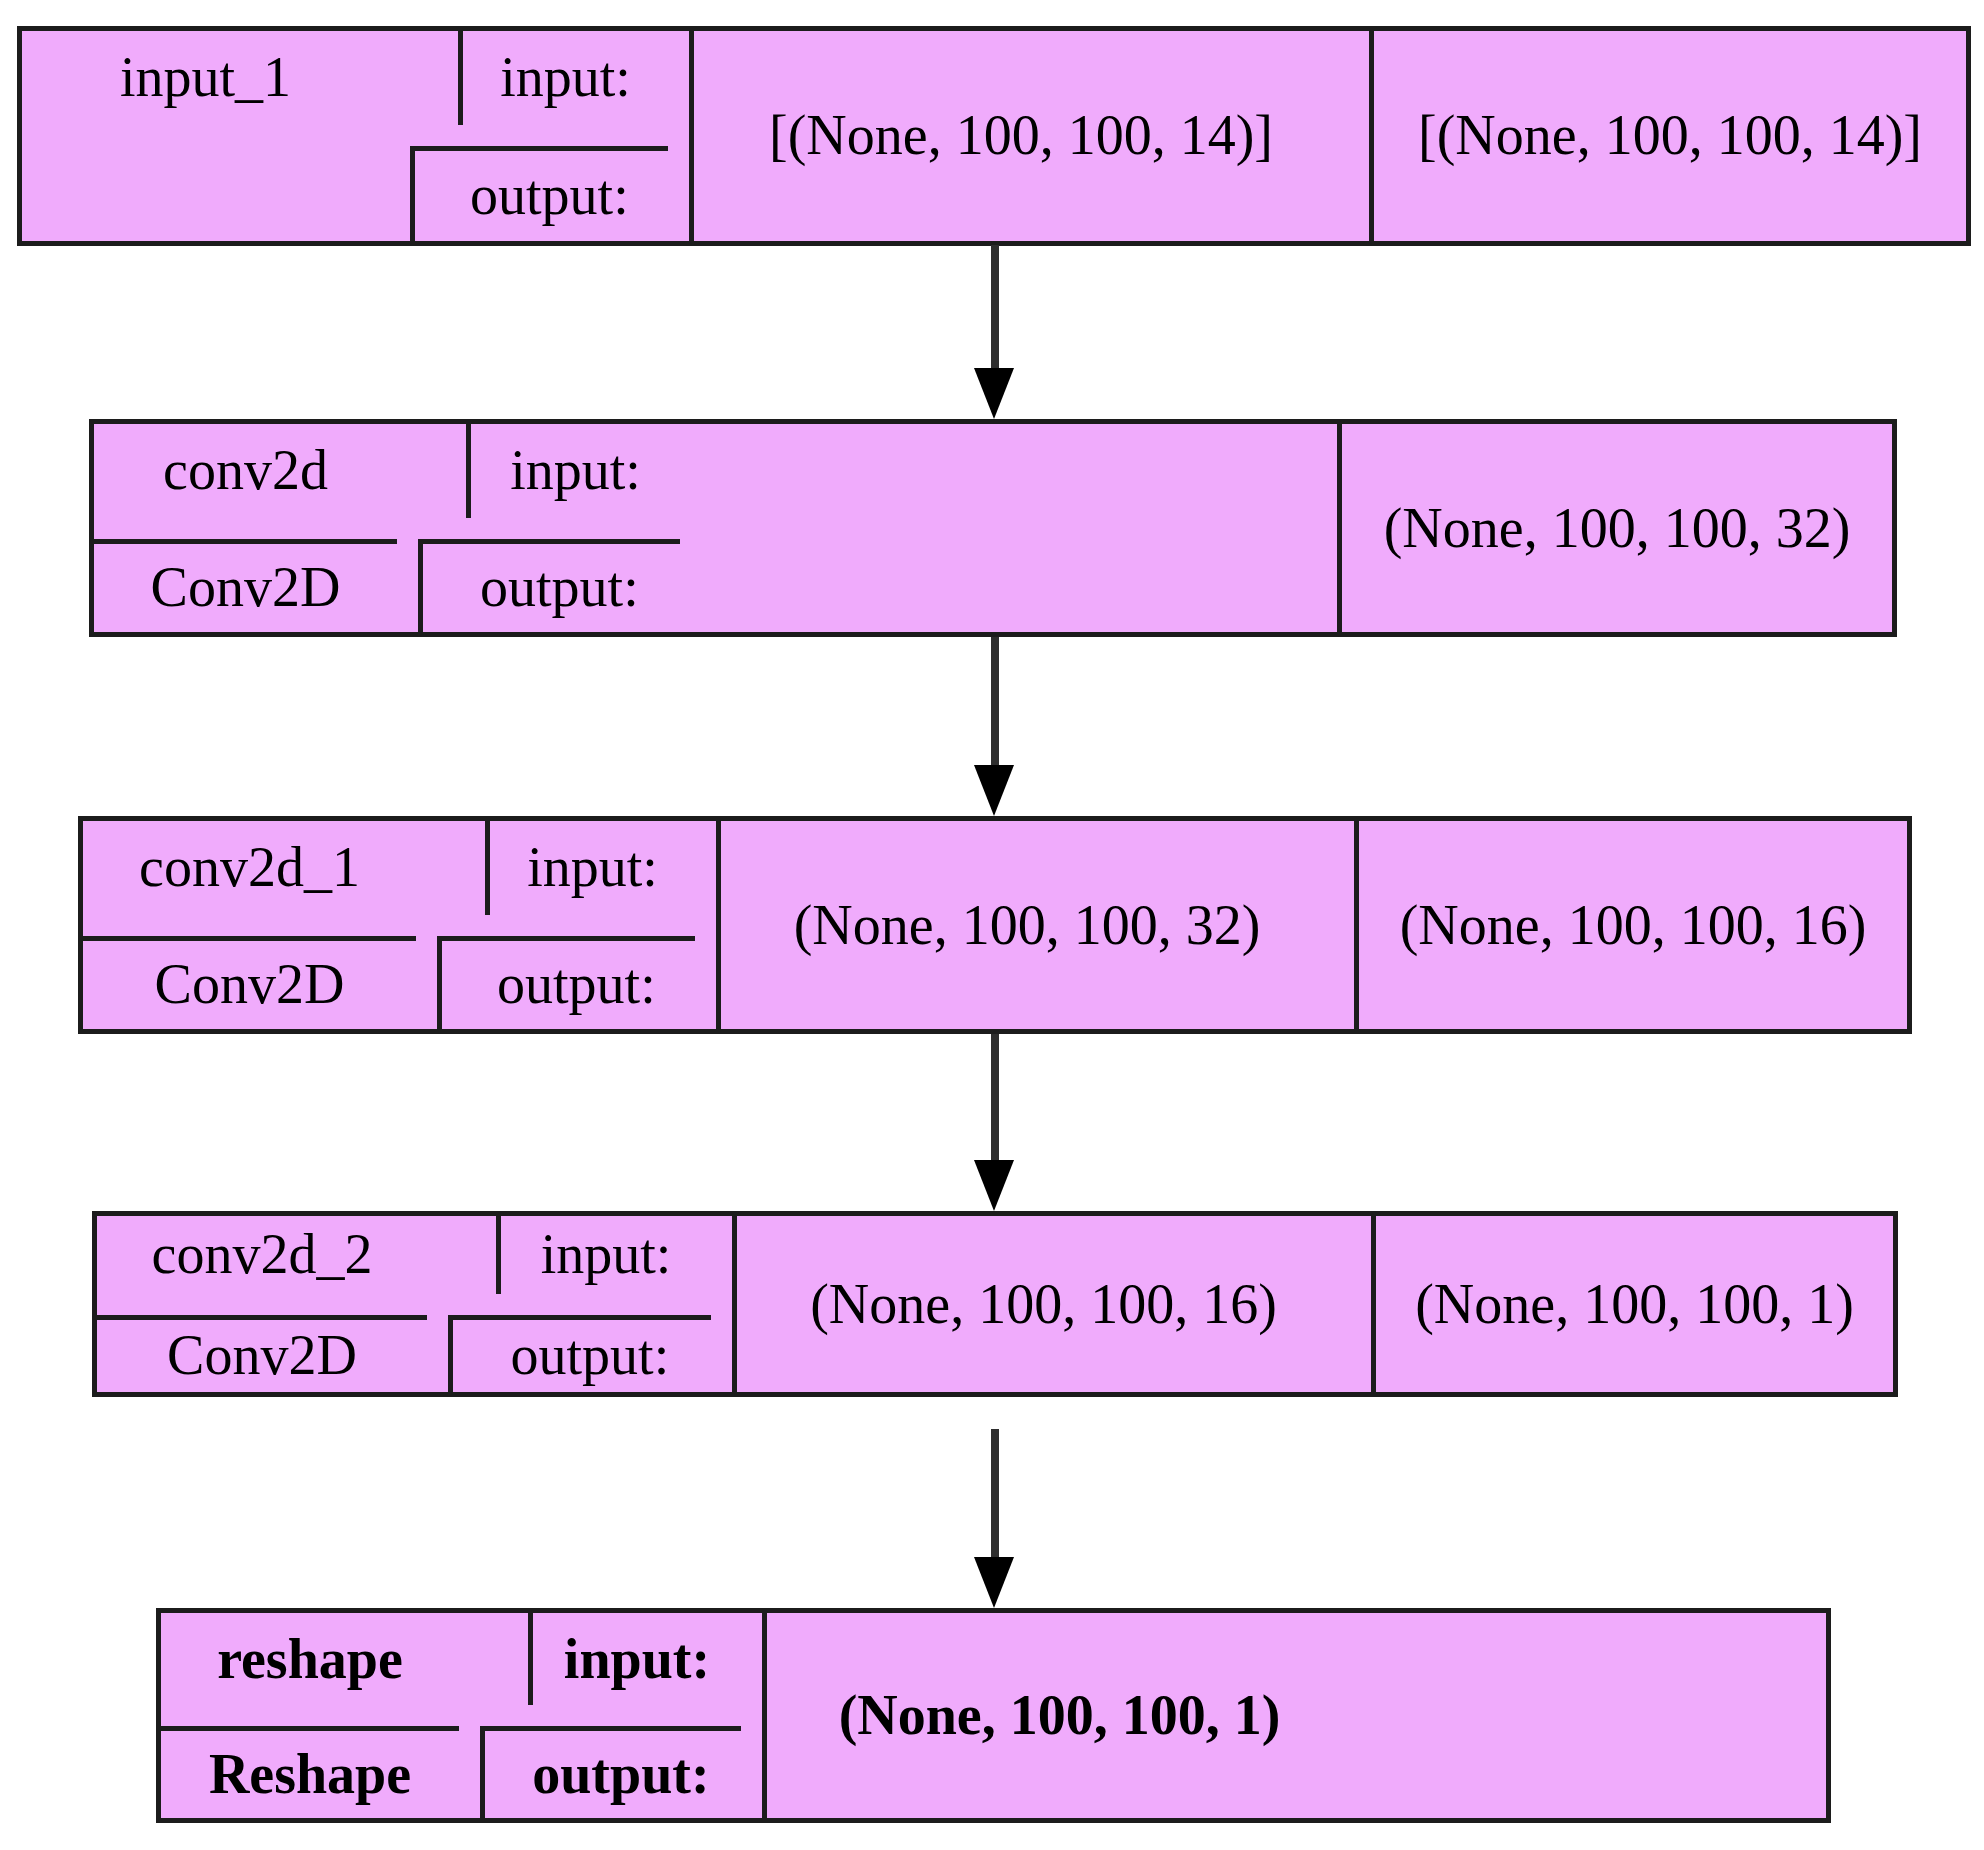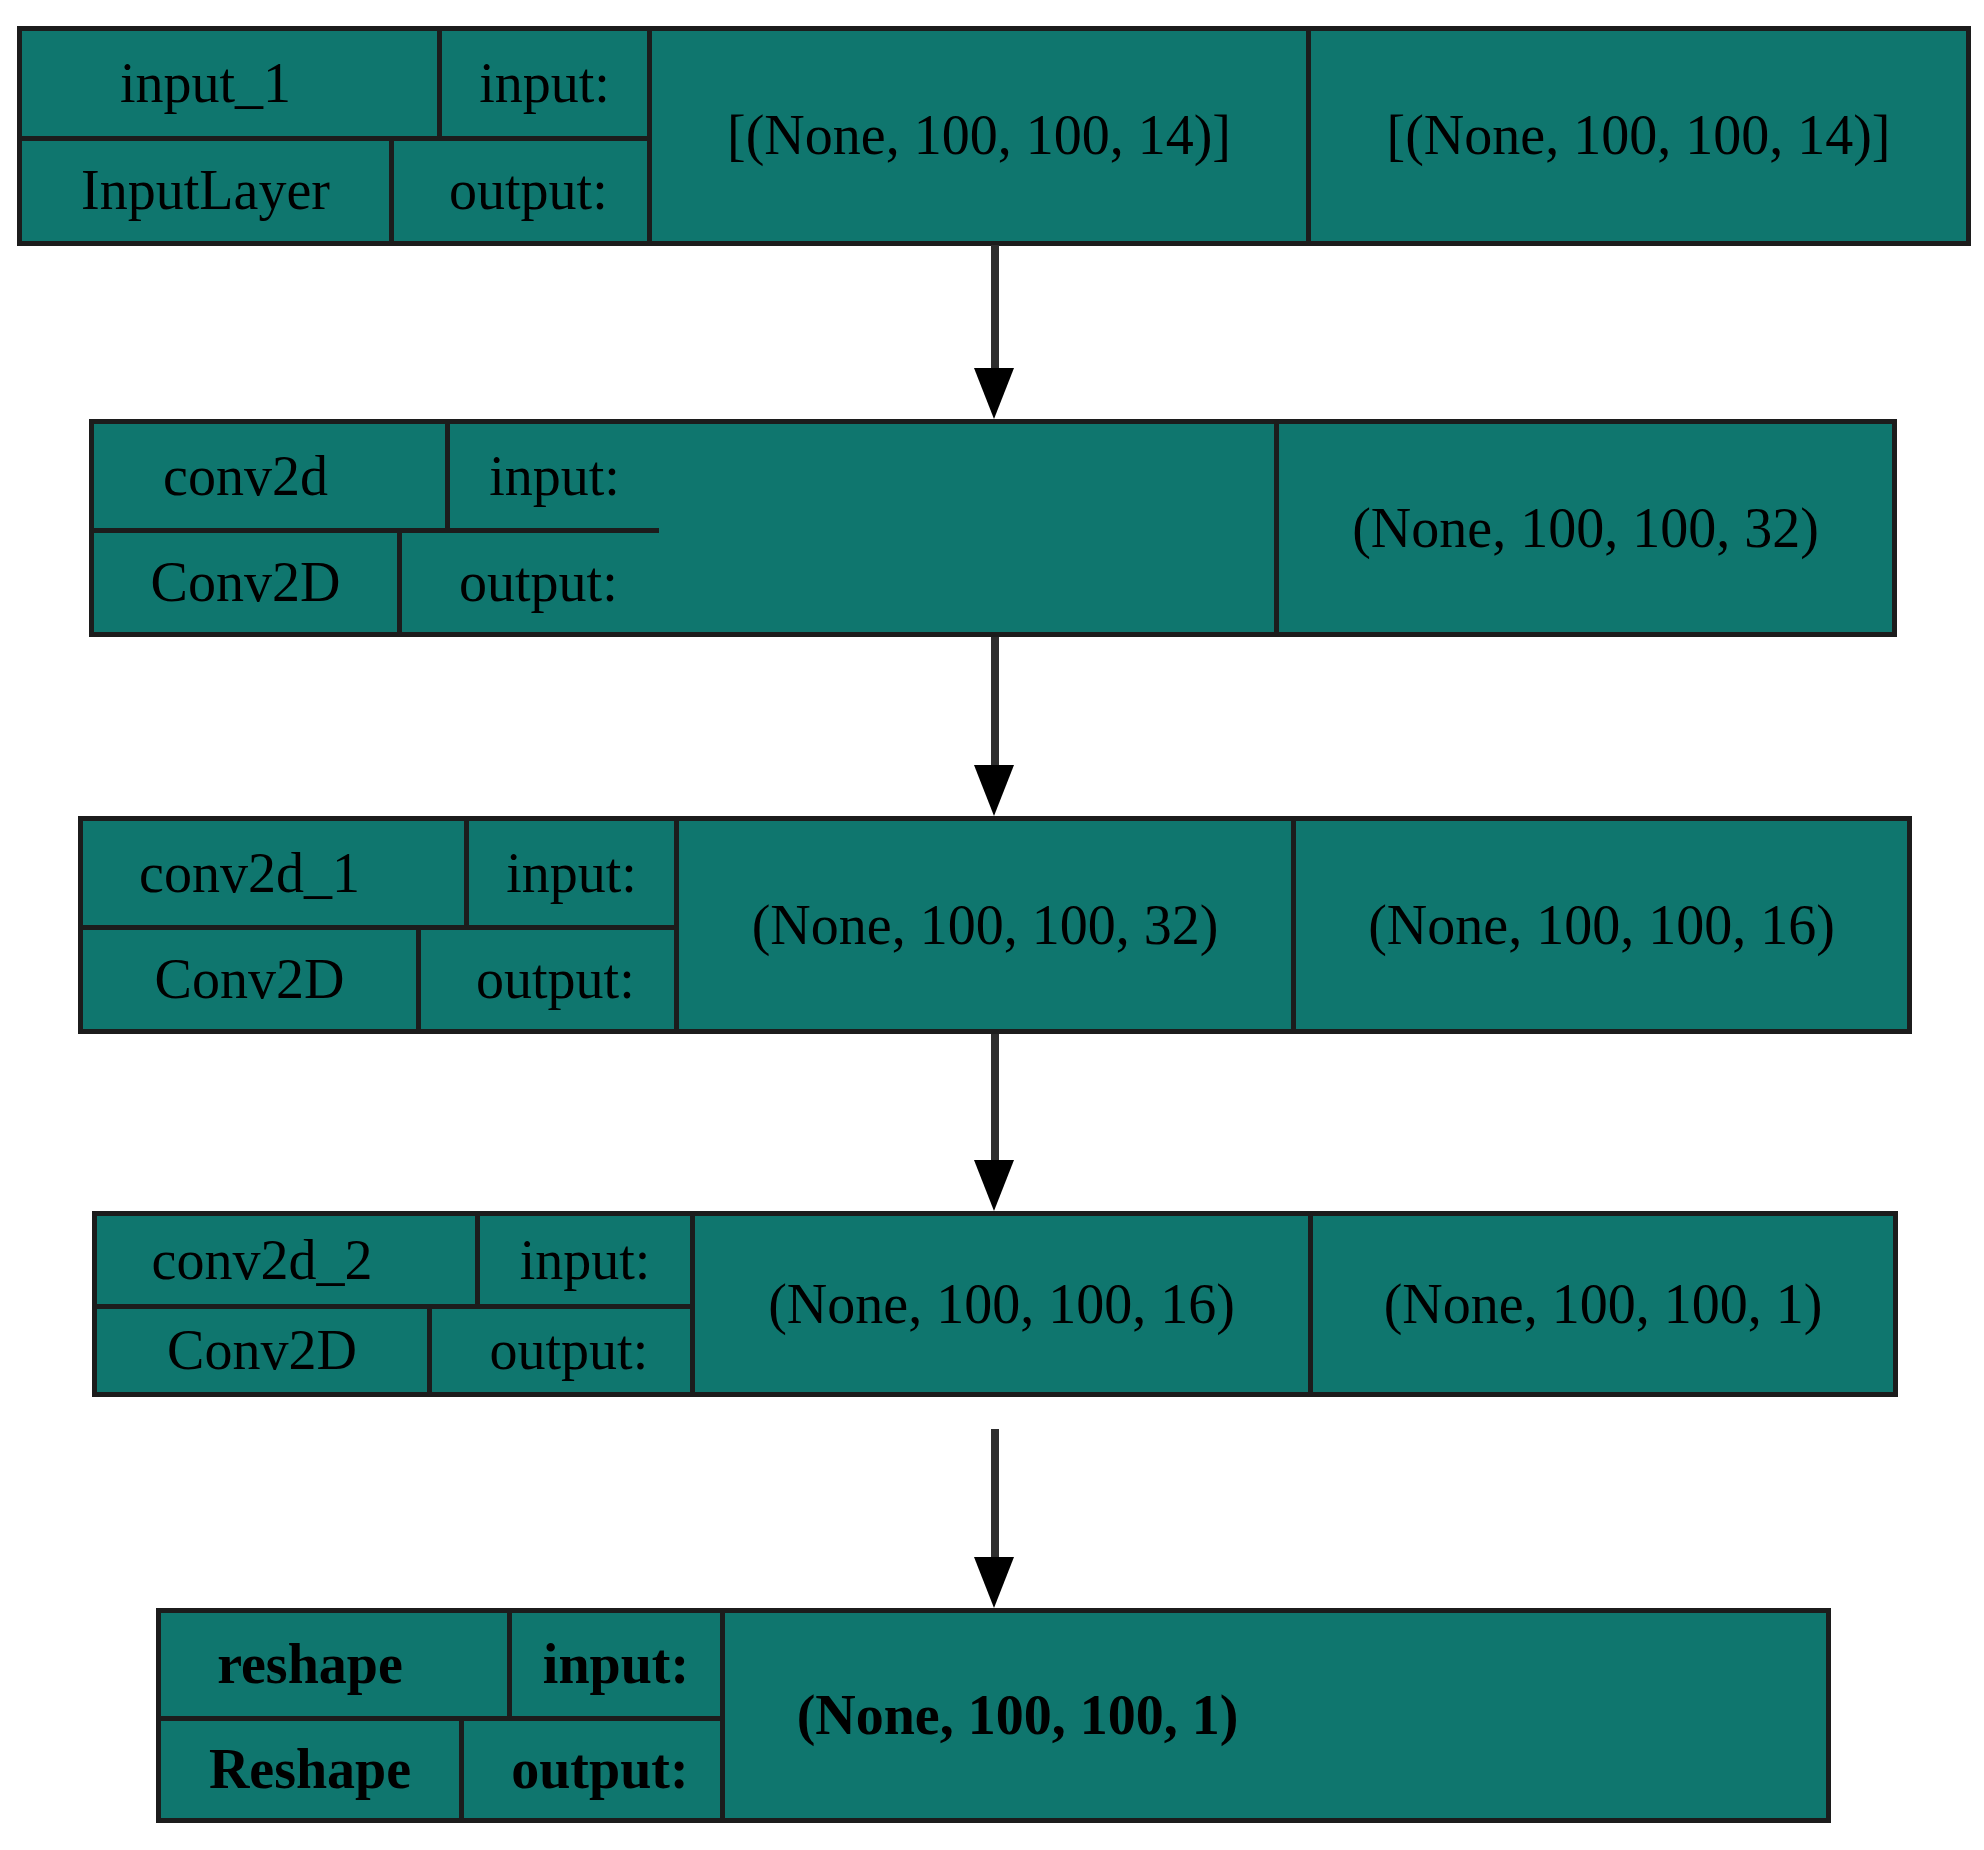--- a/index.html
+++ b/index.html
@@ -14,25 +14,26 @@
     background: #ffffff;
     font-family: "Liberation Serif", "DejaVu Serif", serif;
     color: #000000;
   }
   
   .node {
     position: absolute;
     display: grid;
     grid-template-rows: 1fr 1fr;
     border: 5.1px solid #1c1c1c;
-    background: #0f766e;
+    background: #f0abfc;
     box-sizing: border-box;
     font-size: 56px;
     line-height: 1.05;
     white-space: nowrap;
+    gap: 21px;
   }
   .cell {
     display: flex;
     align-items: center;
     justify-content: center;
     border-left: 5.1px solid #1c1c1c;
     border-top: 5.1px solid #1c1c1c;
     overflow: hidden;
     padding: 0 10.2px;
     box-sizing: border-box;
@@ -83,21 +84,20 @@
 </head>
 <body>
 
 <div class="canvas">
 
   <div class="node b1">
     <div class="cell c-name">input_1</div>
     <div class="cell c-ilabel">input:</div>
     <div class="cell c-ishape">[(None, 100, 100, 14)]</div>
     <div class="cell c-oshape">[(None, 100, 100, 14)]</div>
-    <div class="cell c-type">InputLayer</div>
     <div class="cell c-olabel">output:</div>
   </div>
 
   <div class="arrow-line a1"></div>
   <div class="arrow-head a1h"></div>
 
   <div class="node b2">
     <div class="cell c-name">conv2d</div>
     <div class="cell c-ilabel">input:</div>
     <div class="cell c-oshape">(None, 100, 100, 32)</div>

